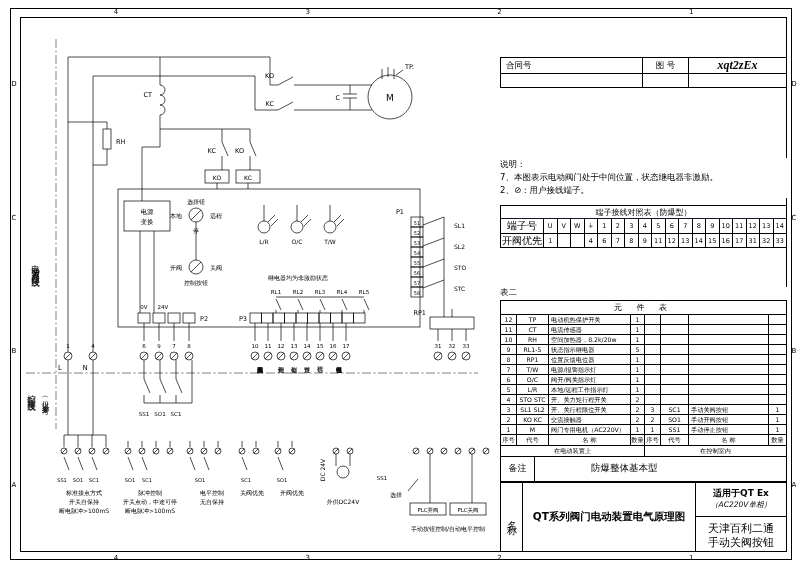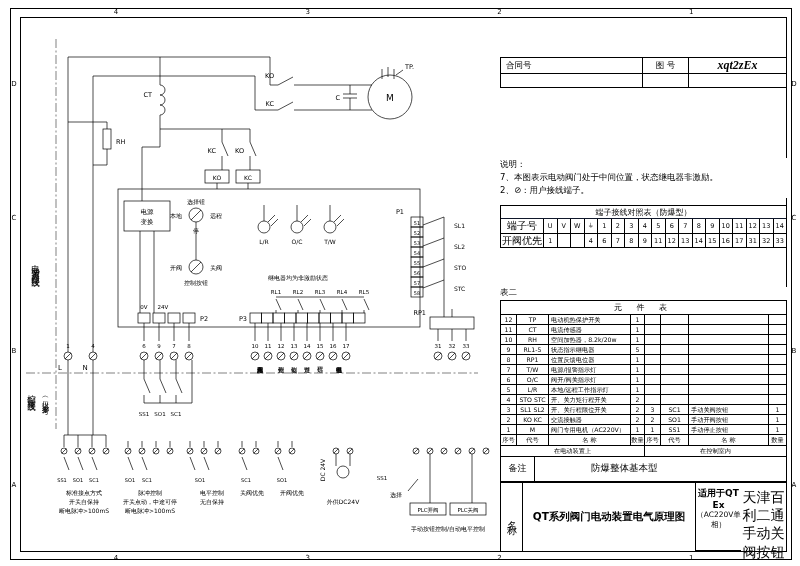--- a/index.html
+++ b/index.html
@@ -55,25 +55,25 @@
 .t2h .cm, .t2h .cm2 { padding-left:0; text-align:center; }
 .t2f .fl { width:144px; text-align:center; }
 .t2f .fr { flex:1; border-right:none !important; text-align:center; }
 .remark { top:454px; height:28px; border:1px solid #000; display:flex; }
 .rm-l { width:34px; border-right:1px solid #000; display:flex; align-items:center; justify-content:center; font-size:9px; }
 .rm-v { flex:1; display:flex; align-items:center; padding-left:56px; font-size:9.5px; }
 .tblock { top:482px; height:70px; border:1px solid #000; display:flex; }
 .tb-name { width:22px; border-right:1px solid #000; display:flex; align-items:center; justify-content:center; }
 .tb-name span { writing-mode:vertical-rl; text-orientation:upright; font-size:10px; letter-spacing:5px; }
 .tb-title { flex:1; border-right:1px solid #000; display:flex; align-items:center; justify-content:center; font-size:10.5px; font-weight:bold; text-align:right; padding:0 2px; }
-.tb-right { width:90px; display:flex; flex-direction:row; }
+.tb-right { width:90px; display:flex; flex-direction:column; }
 .tb-app { flex:1; border-bottom:1px solid #000; text-align:center; padding-top:4px; }
 .a1 { font-size:9px; font-weight:bold; }
-.a2 { font-size:7.5px; }
-.tb-co { flex:1; text-align:center; padding-top:5px; font-size:14px; line-height:1.3; }
+.a2 { font-size:7.5px;font-style:italic; }
+.tb-co { flex:1; text-align:center; padding-top:5px; font-size:11px; line-height:1.3; }
 </style>
 </head>
 <body>
 
 <div class="sheet">
   <div class="outer-border"></div>
   <div class="inner-frame"></div>
 
   <div class="zone-top">
 

